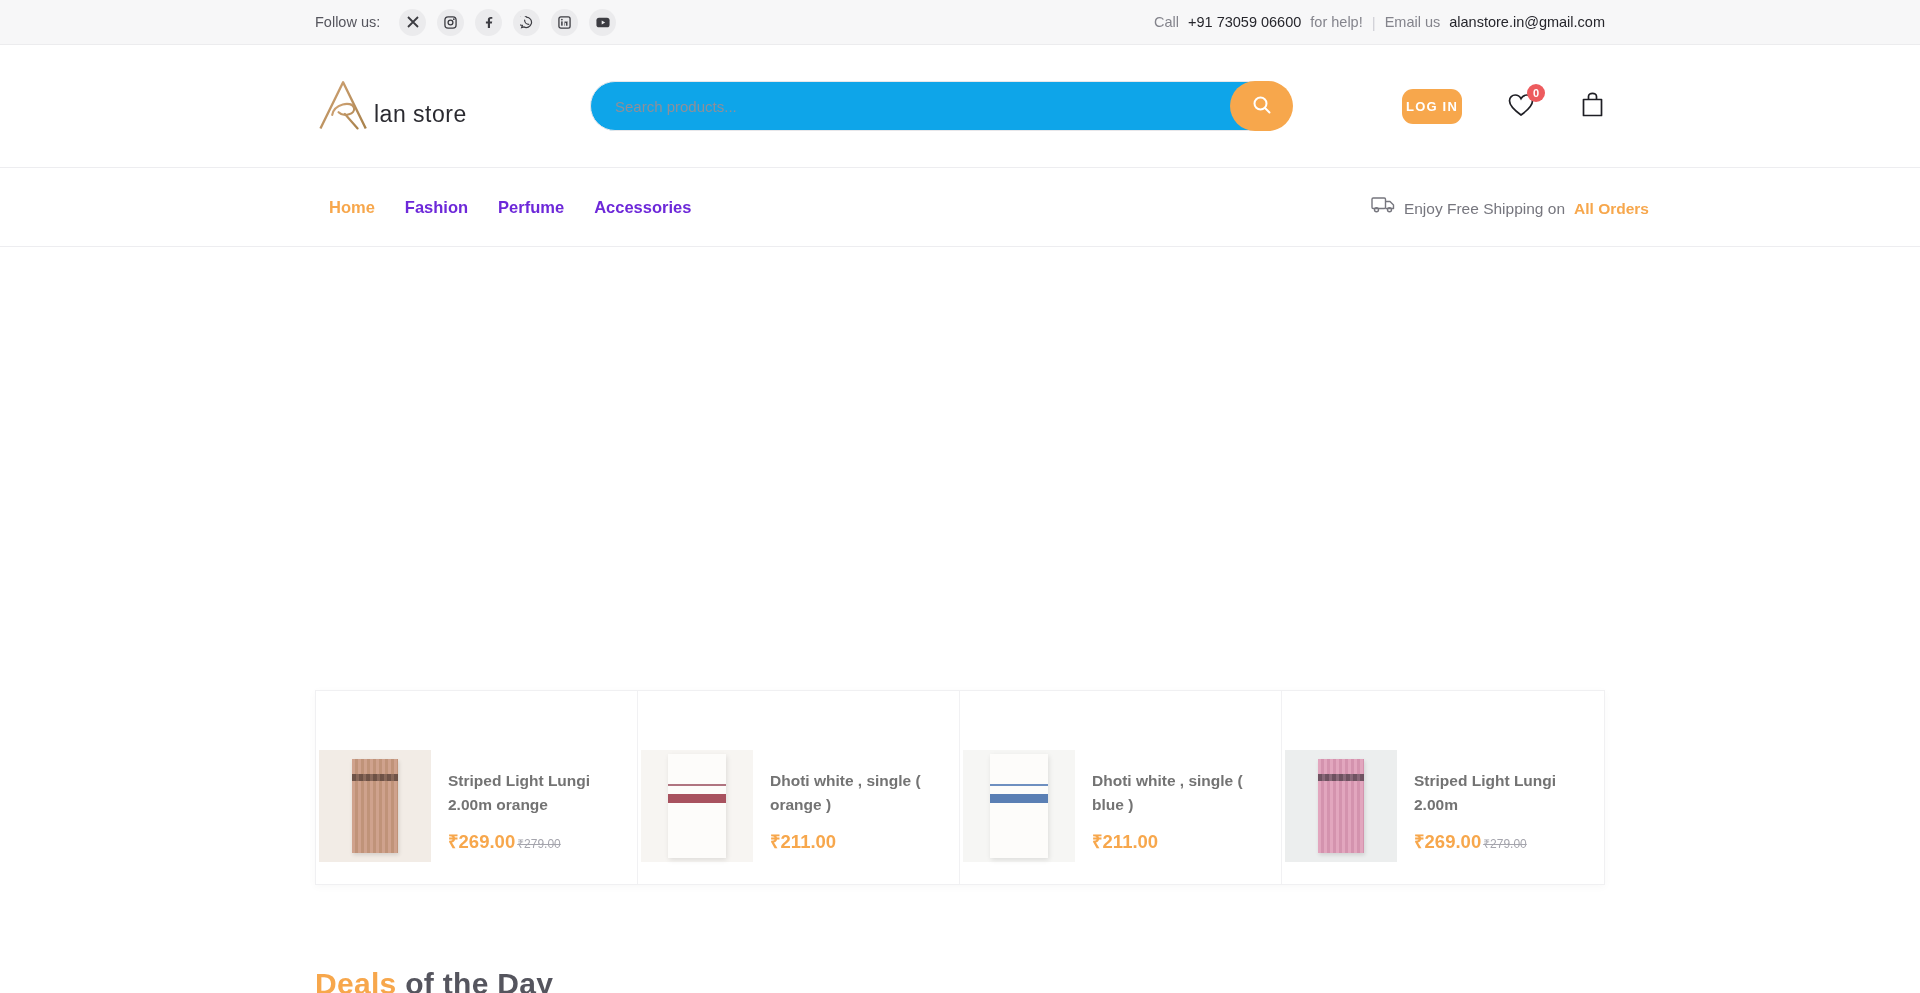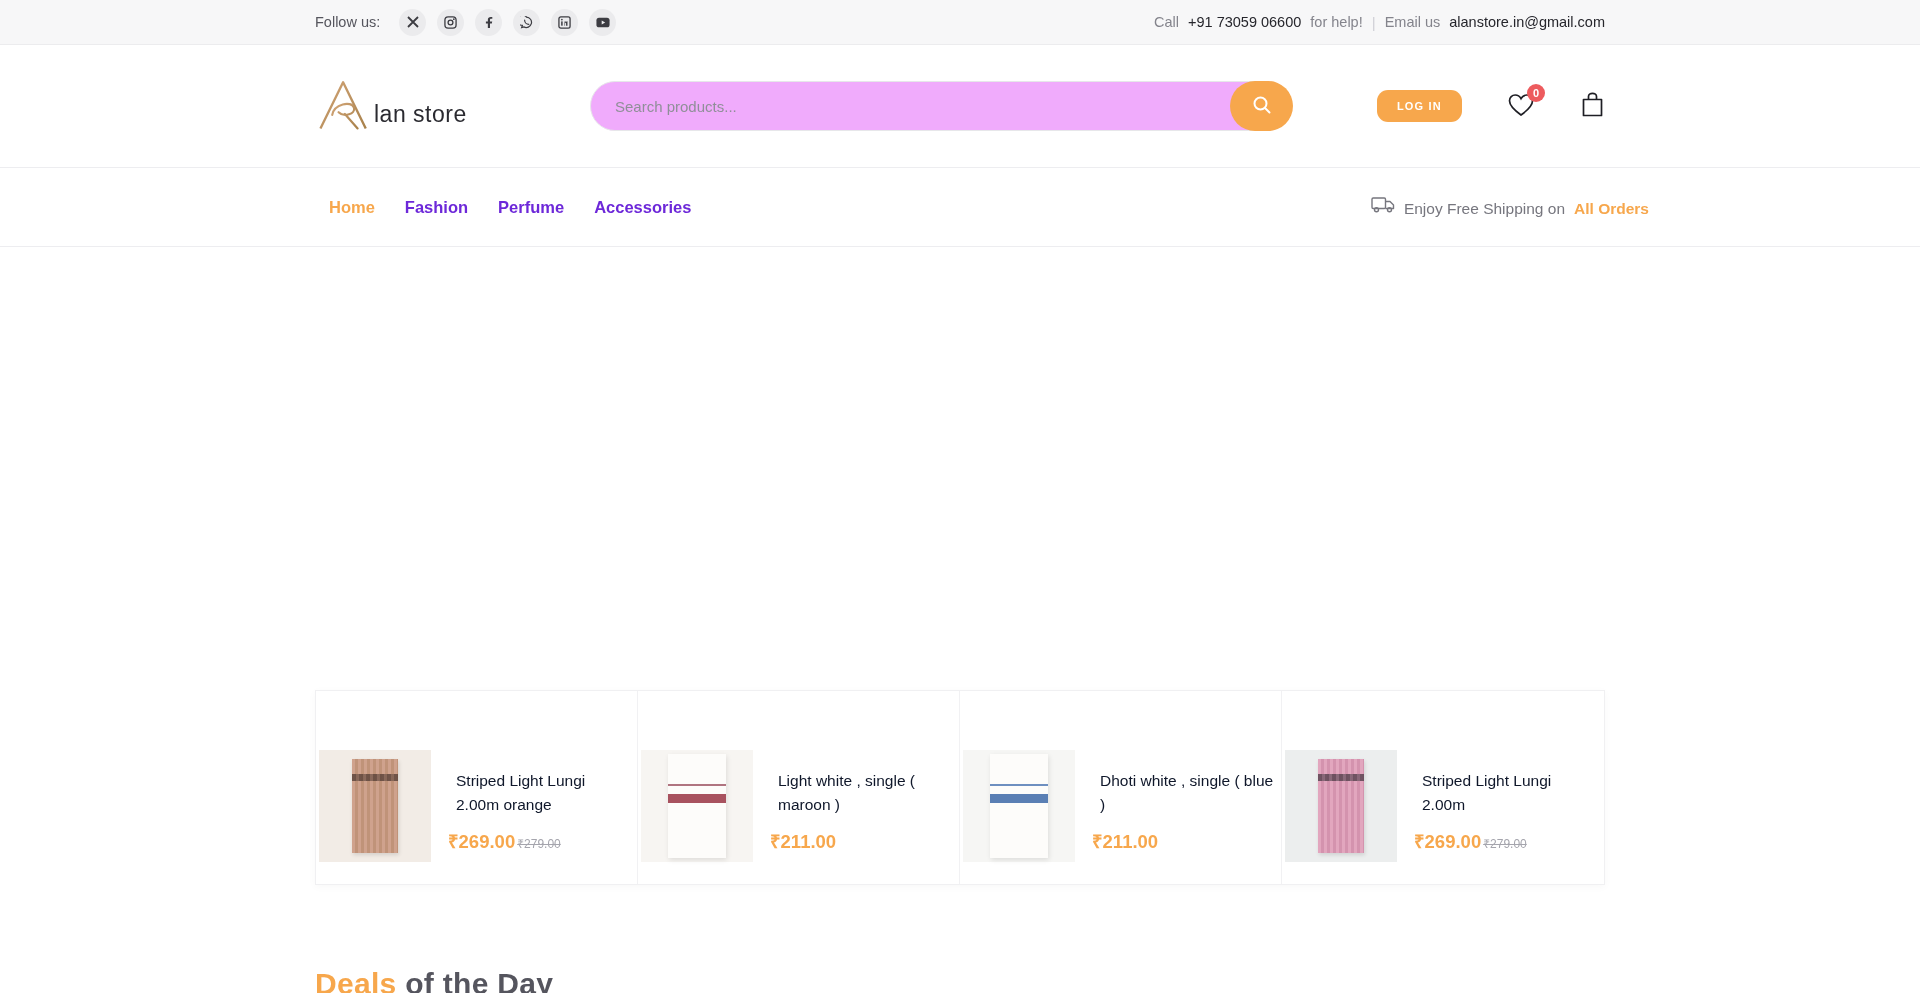--- a/index.html
+++ b/index.html
@@ -19,29 +19,29 @@
   .contact .dark { color:#26262c; font-weight:400; }
   .sep { color:#d0d0d6; font-size:15px; }
 
   
   .header { height:122px; }
   .header-inner { height:100%; display:flex; align-items:center; }
   .logo { display:flex; align-items:flex-end; width:275px; cursor:pointer; }
   .logo-text { font-size:23px; color:#2a2a30; letter-spacing:.5px; margin:0 0 7px 1px; font-weight:500; }
   .search-form { position:relative; width:702px; height:50px; }
   .search-input { width:100%; height:50px; border:1px solid #e7e7ea; border-radius:25px;
-    padding:0 84px 0 24px; font-size:15px; color:#333; outline:none; background:#f0abfc;
+    padding:0 84px 0 24px; font-size:15px; color:#333; outline:none; background:#0ea5e9;
     font-family:"Liberation Sans", sans-serif; }
   .search-input::placeholder { color:#8f8f98; }
   .search-btn { position:absolute; right:-1px; top:0; width:63px; height:50px; border-radius:25px;
     background:var(--accent); border:none; cursor:pointer;
     display:flex; align-items:center; justify-content:center; }
   .header-right { margin-left:auto; display:flex; align-items:center; gap:45px; }
-  .login-btn { background:var(--accent); color:#fff; font-size:11px; font-weight:700;
-    letter-spacing:1.2px; padding:10px 20px; border-radius:11px; border:none; cursor:pointer;
+  .login-btn { background:var(--accent); color:#fff; font-size:13px; font-weight:700;
+    letter-spacing:1.2px; padding:10px 4px; border-radius:11px; border:none; cursor:pointer;
     font-family:"Liberation Sans", sans-serif; }
   .icon-btn { position:relative; background:none; border:none; cursor:pointer; color:#1e1e24; }
   .badge { position:absolute; top:-8px; right:-10px; width:18px; height:18px; border-radius:50%;
     background:var(--badge); color:#fff; font-size:11px; font-weight:600;
     display:flex; align-items:center; justify-content:center; }
 
   
   .nav { height:80px; border-top:1px solid #ededf0; border-bottom:1px solid #ededf0;padding-left:28px; }
   .nav-inner { height:100%; display:flex; align-items:center; }
   .nav-links { display:flex; gap:30px; }
@@ -73,21 +73,21 @@
   .fabric-lungi.pink { background:repeating-linear-gradient(90deg,#e2a6be 0 3px,#d493ae 3px 6px); }
   .fabric-lungi .band { position:absolute; left:0; right:0; top:16%; height:7px; opacity:.85;
     background:repeating-linear-gradient(90deg,#5f463c 0 4px,#7d5f52 4px 7px); }
   .fabric-lungi.pink .band { background:repeating-linear-gradient(90deg,#5c4552 0 4px,#7b5f6e 4px 7px); }
   .fabric-dhoti { width:58px; height:104px; background:#fdfcfa; box-shadow:1px 2px 5px rgba(0,0,0,.10); }
   .fabric-dhoti .thin { position:absolute; left:0; right:0; top:29%; height:2px; }
   .fabric-dhoti .thick { position:absolute; left:0; right:0; top:38%; height:9px; }
   .maroon .thin { background:#b07480; } .maroon .thick { background:#a8525f; }
   .blue .thin { background:#6e8fc0; } .blue .thick { background:#5a7fb4; }
   .product-info { padding-top:19px; }
-  .product-title { font-size:15.5px; line-height:24px; font-weight:400; color:#0f172a; max-width:180px;margin-left:8px; }
+  .product-title { font-size:15.5px; line-height:24px; font-weight:700; color:#737373; max-width:180px; }
   .price-row { margin-top:11px; display:flex; align-items:baseline; gap:2px; }
   .price { color:var(--accent); font-weight:700; font-size:18.5px; }
   .old-price { color:#a5a5ad; font-size:12px; text-decoration:line-through; }
 
   
   .section-heading { margin-top:82px; font-size:30px; font-weight:700; color:#55555e; letter-spacing:.3px; }
   .section-heading .hl { color:var(--accent); }
 
   :root { --accent:#F7A74C; --badge:#ED5B5E; }
 </style>
@@ -240,21 +240,21 @@
   </div>
 
   <div class="product-card">
     <div class="product-img bg-cream">
       <div class="fabric fabric-dhoti maroon">
           <div class="thin"></div>
           <div class="thick"></div>
         </div>
     </div>
     <div class="product-info">
-      <div class="product-title">Light white , single ( maroon )</div>
+      <div class="product-title">Dhoti white , single ( orange )</div>
       <div class="price-row">
         <span class="price">₹211.00</span>
         <span class="old-price"></span>
       </div>
     </div>
   </div>
 
   <div class="product-card">
     <div class="product-img bg-paper">
       <div class="fabric fabric-dhoti blue">

